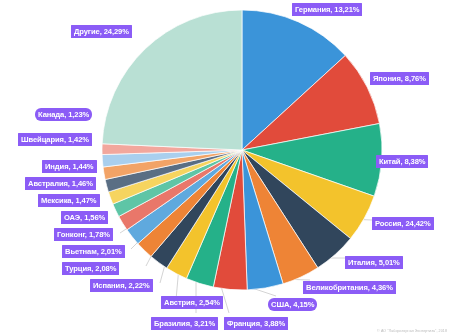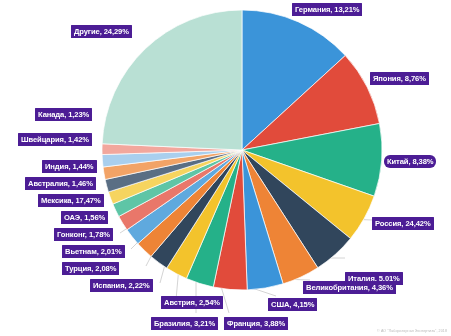--- a/index.html
+++ b/index.html
@@ -14,21 +14,21 @@
     position:absolute;inset:0;
     width:451px;height:336px;
   }
   svg#pie-svg{
     position:absolute;left:0;top:0;
     width:451px;height:336px;
     display:block;
   }
   .label-box{
     position:absolute;
-    background:#4c1d95;
+    background:#8b5cf6;
     color:#ffffff;
     font-family:"Liberation Sans", sans-serif;
     font-size:7.6px;
     font-weight:bold;
     line-height:1;
     padding:2.5px 3px 3px 3px;
     white-space:nowrap;
     letter-spacing:-0.1px;
     border-radius:0.5px;
     box-sizing:border-box;
@@ -127,36 +127,36 @@
         </path>
         <path d="M 242 150 L 102.14 143.76 A 140 140 0 0 1 242.00 10.00 Z" fill="#b9e0d4" stroke="#ffffff" stroke-width="0.7">
           <title>Другие, 24,29%</title>
         </path>
       </g>
   </svg>
 
   <div id="labels-layer">
       <div class="label-box" style="left: 292px; top: 3px;">Германия, 13,21%</div>
       <div class="label-box" style="left: 370px; top: 72px;">Япония, 8,76%</div>
-      <div class="label-box" style="left: 384px; top: 155px; border-radius: 6px;">Китай, 8,38%</div>
+      <div class="label-box" style="left: 376px; top: 155px;">Китай, 8,38%</div>
       <div class="label-box" style="left: 372px; top: 217px;">Россия, 24,42%</div>
-      <div class="label-box" style="left: 345px; top: 256px; margin-top: 16px;">Италия, 5,01%</div>
+      <div class="label-box" style="left: 345px; top: 256px;">Италия, 5,01%</div>
       <div class="label-box" style="left: 303px; top: 281px;">Великобритания, 4,36%</div>
-      <div class="label-box" style="left: 268px; top: 298px;">США, 4,15%</div>
+      <div class="label-box" style="left: 268px; top: 298px; border-radius: 6px;">США, 4,15%</div>
       <div class="label-box" style="left: 224px; top: 317px;">Франция, 3,88%</div>
       <div class="label-box" style="left: 151px; top: 317px;">Бразилия, 3,21%</div>
       <div class="label-box" style="left: 113px; top: 296px; margin-left: 48px;">Австрия, 2,54%</div>
       <div class="label-box" style="left: 90px; top: 279px;">Испания, 2,22%</div>
       <div class="label-box" style="left: 62px; top: 262px;">Турция, 2,08%</div>
       <div class="label-box" style="left: 62px; top: 245px; text-align: right;">Вьетнам, 2,01%</div>
       <div class="label-box" style="left: 54px; top: 228px;">Гонконг, 1,78%</div>
       <div class="label-box" style="left: 61px; top: 211px;">ОАЭ, 1,56%</div>
-      <div class="label-box" style="left: 38px; top: 194px;">Мексика, 17,47%</div>
+      <div class="label-box" style="left: 38px; top: 194px;">Мексика, 1,47%</div>
       <div class="label-box" style="left: 25px; top: 177px;">Австралия, 1,46%</div>
       <div class="label-box" style="left: 42px; top: 160px;">Индия, 1,44%</div>
       <div class="label-box" style="left: 18px; top: 133px;">Швейцария, 1,42%</div>
-      <div class="label-box" style="left: 35px; top: 108px;">Канада, 1,23%</div>
+      <div class="label-box" style="left: 35px; top: 108px; border-radius: 6px;">Канада, 1,23%</div>
       <div class="label-box" style="left: 71px; top: 25px;">Другие, 24,29%</div>
     </div>
 
   <div class="credit">© АО "Лабораторная Экспертиза", 2018</div>
 
 </div>
 
 </body></html>

